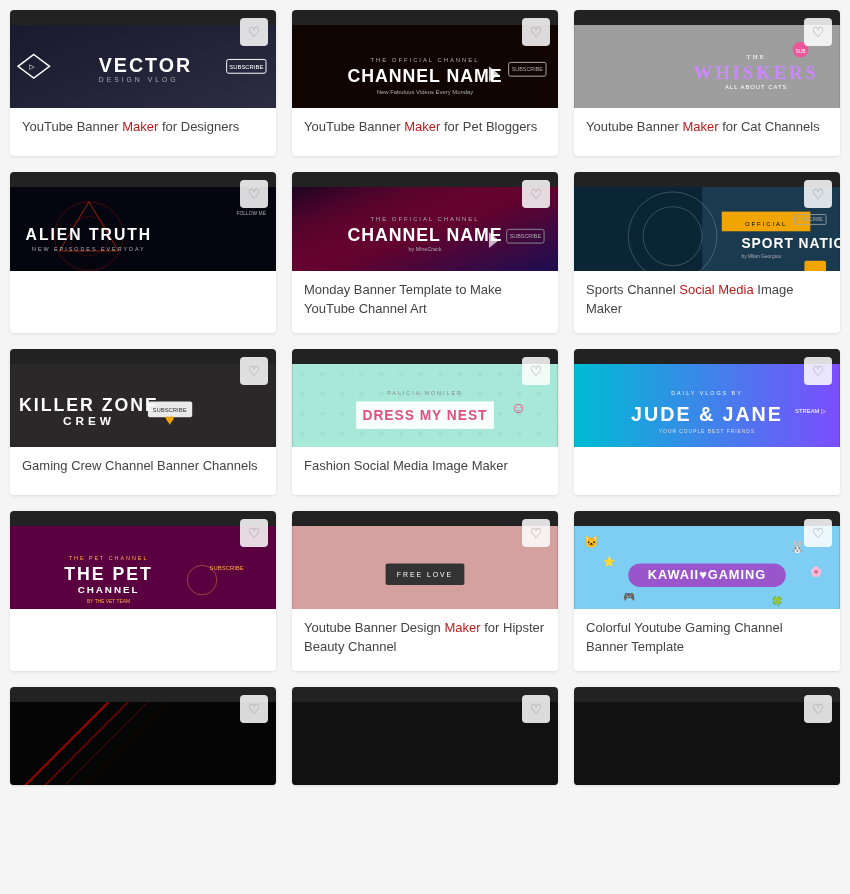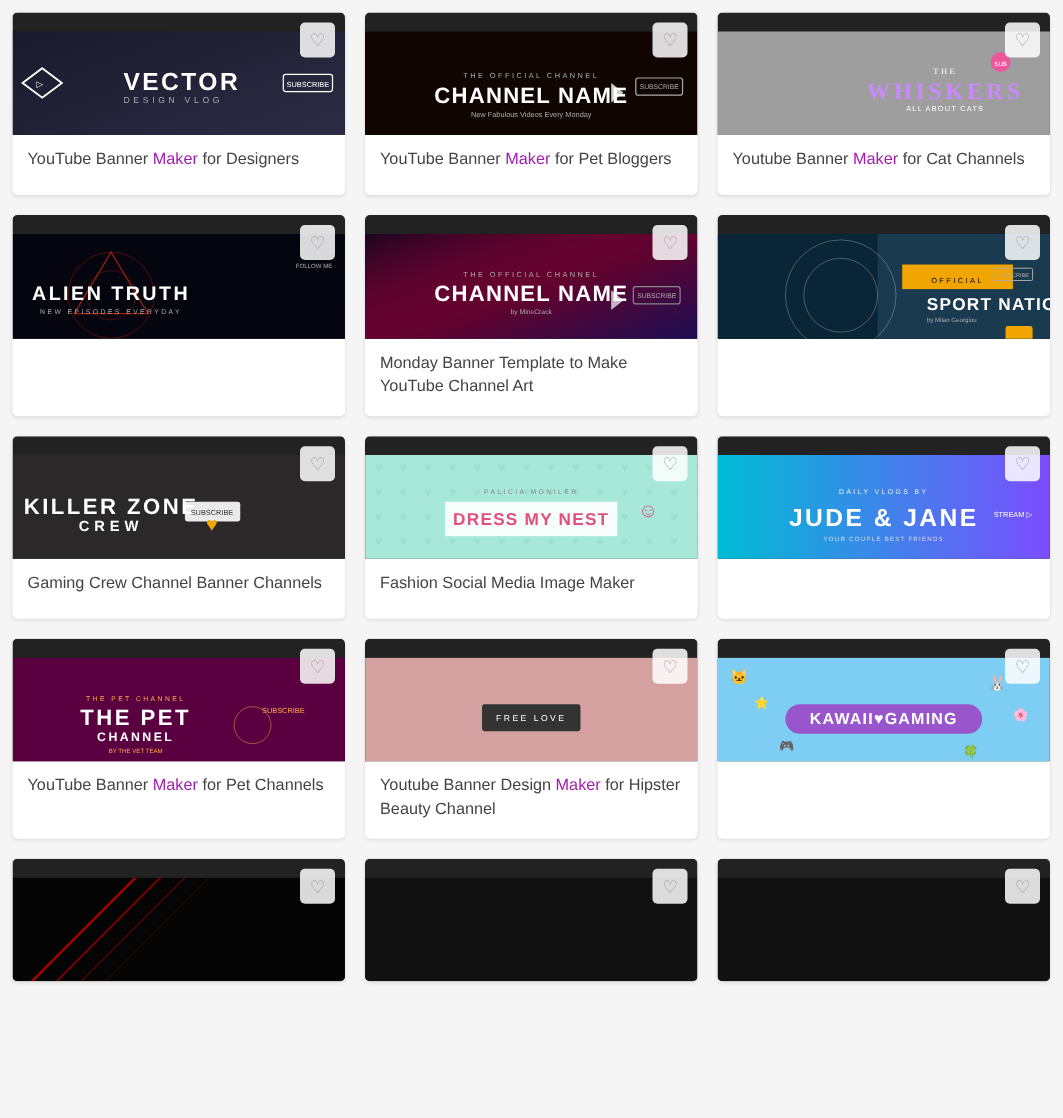--- a/index.html
+++ b/index.html
@@ -45,21 +45,21 @@
       border: none;
     }
     .card-label {
       padding: 10px 12px 14px;
       font-size: 13px;
       color: #444;
       line-height: 1.45;
       min-height: 48px;
     }
     .card-label .highlight {
-      color: #a21caf;
+      color: #b91c1c;
     }
     
     .banner-inner {
       position: absolute; top:0; left:0; width:100%; height:100%;
       display:flex; align-items:center; justify-content:flex-start;
       overflow:hidden;
       margin-top:15px;
     }
   </style>
 </head>
@@ -178,20 +178,21 @@
         <text x="195" y="40" font-family="Arial" font-size="6" fill="#000" text-anchor="middle" letter-spacing="2">OFFICIAL</text>
         <text x="170" y="62" font-family="Arial Black,Arial" font-size="14" font-weight="900" fill="#fff" letter-spacing="1">SPORT NATION</text>
         <text x="170" y="72" font-family="Arial" font-size="5" fill="#aaa">by Milan Georgiou</text>
         <rect x="224" y="28" width="32" height="10" rx="1" fill="none" stroke="#aaa" stroke-width="0.8"></rect>
         <text x="240" y="35" font-family="Arial" font-size="4.5" fill="#aaa" text-anchor="middle">SUBSCRIBE</text>
         <rect x="234" y="75" width="22" height="15" fill="#f0a500" rx="2"></rect>
       </svg>
         </div>
         <button class="heart-btn">♡</button>
       </div>
+      <div class="card-label">Sports Channel <span class="highlight">Social Media</span> Image Maker</div>
     </div>
     <div class="card">
       <div class="card-image-wrapper">
         <div class="banner-inner">
           <svg width="100%" height="100%" viewBox="0 0 270 100" xmlns="http://www.w3.org/2000/svg">
         <rect width="270" height="100" fill="#2a2828"></rect>
         <text x="80" y="48" font-family="Arial Black,Arial" font-size="18" font-weight="900" fill="#fff" text-anchor="middle" letter-spacing="2">KILLER ZONE</text>
         <text x="80" y="62" font-family="Arial Black,Arial" font-size="12" font-weight="900" fill="#fff" text-anchor="middle" letter-spacing="4">CREW</text>
         <rect x="140" y="38" width="45" height="16" rx="2" fill="#fff" opacity="0.9"></rect>
         <text x="162" y="49" font-family="Arial" font-size="6" fill="#333" text-anchor="middle">SUBSCRIBE</text>
@@ -249,21 +250,20 @@
         <text x="100" y="35" font-family="Arial" font-size="5.5" fill="#ffaa44" text-anchor="middle" letter-spacing="2">THE PET CHANNEL</text>
         <text x="100" y="55" font-family="Arial Black,Arial" font-size="18" font-weight="900" fill="#fff" text-anchor="middle" letter-spacing="2">THE PET</text>
         <text x="100" y="68" font-family="Arial Black,Arial" font-size="10" font-weight="900" fill="#fff" text-anchor="middle" letter-spacing="2">CHANNEL</text>
         <text x="100" y="78" font-family="Arial" font-size="5" fill="#ffaa44" text-anchor="middle">BY THE VET TEAM</text>
         <circle cx="195" cy="55" r="15" fill="none" stroke="#ffaa44" stroke-width="0.8" opacity="0.5"></circle>
         <text x="220" y="45" font-family="Arial" font-size="6" fill="#ffaa44" text-anchor="middle">SUBSCRIBE</text>
       </svg>
         </div>
         <button class="heart-btn">♡</button>
       </div>
-      <div class="card-label">YouTube Banner <span class="highlight">Maker</span> for Pet Channels</div>
     </div>
     <div class="card">
       <div class="card-image-wrapper">
         <div class="banner-inner">
           <svg width="100%" height="100%" viewBox="0 0 270 100" xmlns="http://www.w3.org/2000/svg">
         <rect width="270" height="100" fill="#d4a0a0"></rect>
         <rect x="95" y="38" width="80" height="22" fill="#333" rx="2"></rect>
         <text x="135" y="52" font-family="Arial" font-size="7" fill="#fff" text-anchor="middle" letter-spacing="2">FREE LOVE</text>
       </svg>
         </div>
@@ -281,20 +281,21 @@
         <text x="220" y="25" font-size="12">🐰</text>
         <text x="240" y="50" font-size="10">🌸</text>
         <text x="50" y="75" font-size="10">🎮</text>
         <text x="200" y="80" font-size="10">🍀</text>
         <rect x="55" y="38" width="160" height="24" fill="#9955cc" rx="12"></rect>
         <text x="135" y="54" font-family="Arial Black,Arial" font-size="13" font-weight="900" fill="#fff" text-anchor="middle" letter-spacing="1">KAWAII♥GAMING</text>
       </svg>
         </div>
         <button class="heart-btn">♡</button>
       </div>
+      <div class="card-label">Colorful Youtube Gaming Channel Banner Template</div>
     </div>
     <div class="card">
       <div class="card-image-wrapper">
         <div class="banner-inner">
           <svg width="100%" height="100%" viewBox="0 0 270 100" xmlns="http://www.w3.org/2000/svg">
         <rect width="270" height="100" fill="#050505"></rect>
         <line x1="0" y1="100" x2="100" y2="0" stroke="#cc0000" stroke-width="2" opacity="0.8"></line>
         <line x1="20" y1="100" x2="120" y2="0" stroke="#cc0000" stroke-width="1.5" opacity="0.6"></line>
         <line x1="40" y1="100" x2="140" y2="0" stroke="#cc0000" stroke-width="1" opacity="0.4"></line>
         <line x1="60" y1="100" x2="160" y2="0" stroke="#aa0000" stroke-width="0.8" opacity="0.3"></line>

